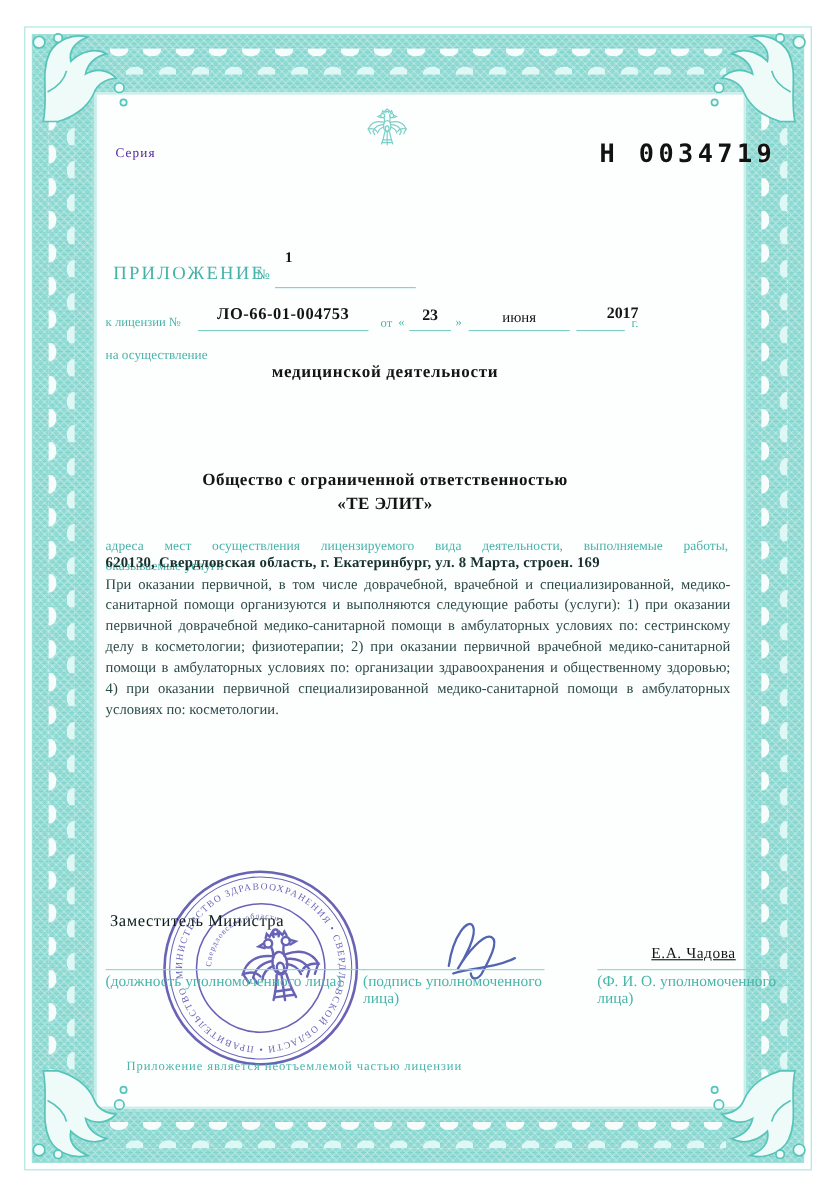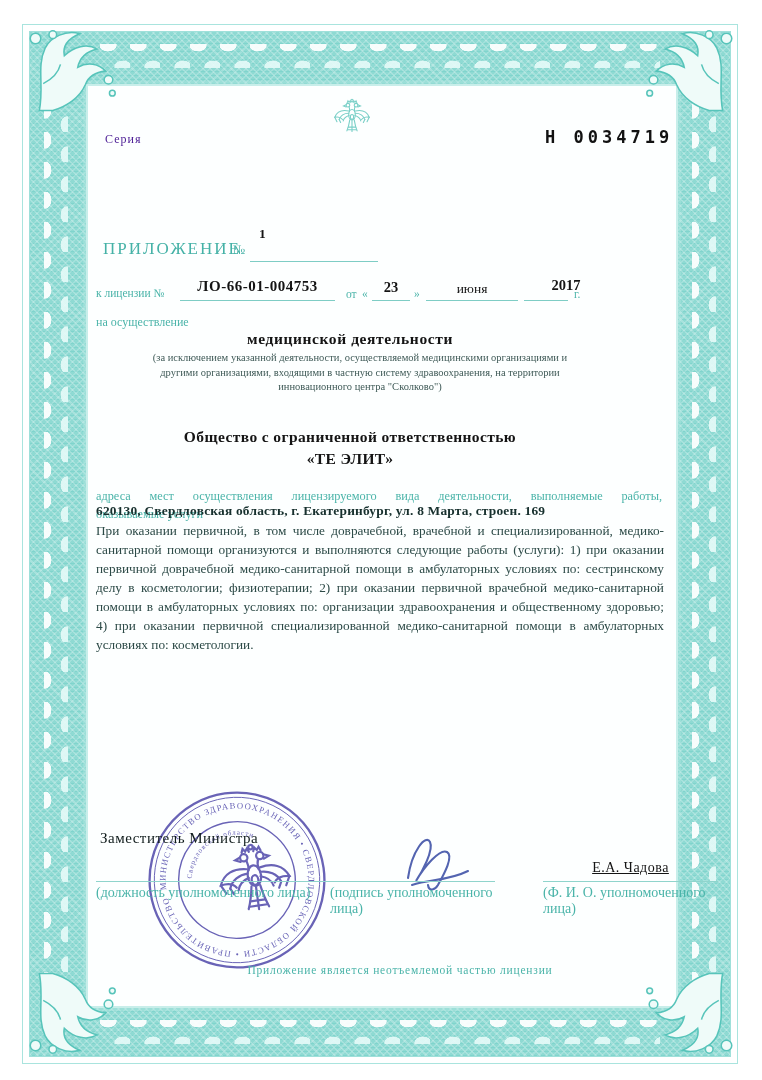--- a/index.html
+++ b/index.html
@@ -26,40 +26,40 @@
           radial-gradient(ellipse 11px 15px at 23px 23px, rgba(232,251,249,.88) 55%, rgba(232,251,249,0) 60%);
         background-size:24px 30px;}
   .sheet{position:absolute;left:86px;top:84px;width:588px;height:920px;background:#fdffff;
         border:2px solid #c8eeea; box-shadow:0 0 0 3px rgba(180,232,227,.35);}
   .corner{position:absolute;width:96px;height:96px;color:#57c4ba;}
   
   .abs{position:absolute;}
   .teal{color:#43b0a5;}
   .teal-sm{color:#4ab4a9;font-size:11.5px;}
   .seria{font-size:12px;letter-spacing:1px;color:#4c1d95;}
-  .serial{font-family:"DejaVu Sans Mono", monospace;font-size:17px;font-weight:600;
+  .serial{font-family:"DejaVu Sans Mono", monospace;font-size:23px;font-weight:600;
           letter-spacing:4px;color:#121212;}
   .ministry{width:470px;text-align:center;font-size:14.5px;font-weight:bold;
           letter-spacing:.6px;color:#42b1a6;line-height:1.45;}
   .annex-title{font-size:17px;letter-spacing:2px;color:#45b2a7;}
   .black-val{color:#141414;font-weight:600;}
   .uline{border-bottom:1.5px solid #7ecdc5;height:0;}
   .center{text-align:center;}
   .note{color:#3f5a57;font-size:10.5px;line-height:1.4;}
   .issued-row{font-size:10.5px;color:#4ab4a9;line-height:1.55;}
   .issued-label{font-size:12px;font-weight:bold;margin-right:10px;color:#43b0a5;}
   .org{font-size:15.5px;font-weight:bold;color:#141414;letter-spacing:.4px;}
   .addr-label{font-size:12.3px;color:#4ab4a9;}
   .justify-last{text-align:justify;text-align-last:justify;}
   .addr-value{font-size:13.4px;font-weight:bold;color:#17302e;letter-spacing:.2px;}
   .body-text{font-size:13.3px;line-height:1.43;text-align:justify;color:#2c4a47;}
   .position-title{font-size:15px;color:#101c1c;letter-spacing:.5px;}
   .caption{font-size:14px;color:#4ab4a9;text-align:left;}
   .name-text{font-size:14px;color:#141414;text-align:center;letter-spacing:.5px;text-decoration:underline;}
-  .footer-note{font-size:11.5px;color:#4ab4a9;letter-spacing:.8px;text-align:center;}
+  .footer-note{font-size:11.5px;color:#4ab4a9;letter-spacing:.8px;text-align:left;}
   .stamp{mix-blend-mode:multiply;opacity:.92;transform:rotate(-8deg);color:#5d56b0;}
   .sig{color:#3c4fa6;opacity:.88;}
   .emblem{color:#7bd0c8;}
 </style>
 </head>
 <body>
 
 <svg width="0" height="0" style="position:absolute" aria-hidden="true">
   <defs>
     <symbol id="eagle" viewBox="0 0 120 110">
@@ -146,21 +146,20 @@
   <div class="abs black-val center" style="left:372px;top:279px;width:38px;font-size:14.5px;">23</div>
   <div class="abs teal-sm" style="left:414px;top:287px;">»</div>
   <div class="abs uline" style="left:426px;top:300px;width:92px;"></div>
   <div class="abs center" style="left:426px;top:281px;width:92px;font-size:13.5px;color:#141414;">июня</div>
   <div class="abs uline" style="left:524px;top:300px;width:44px;"></div>
   <div class="abs black-val center" style="left:524px;top:277px;width:44px;font-size:14.5px;margin-left:20px;">2017</div>
   <div class="abs teal-sm" style="left:574px;top:288px;">г.</div>
 
   <div class="abs teal-sm" style="left:96px;top:315px;font-size:12px;">на осуществление</div>
   <div class="abs center" style="left:115px;top:330px;width:470px;font-size:15.5px;font-weight:bold;color:#141414;letter-spacing:.6px;">медицинской  деятельности</div>
-  <div class="abs note center" style="left:140px;top:351px;width:440px;">(за исключением указанной деятельности, осуществляемой медицинскими организациями и другими организациями, входящими в частную систему здравоохранения, на территории инновационного центра "Сколково")</div>
 
   <div class="abs org center" style="left:115px;top:428px;width:470px;">Общество с ограниченной ответственностью</div>
   <div class="abs org center" style="left:115px;top:450px;width:470px;">«ТЕ ЭЛИТ»</div>
 
   <div class="abs addr-label justify-last" style="left:96px;top:489px;width:566px;">адреса мест осуществления лицензируемого вида деятельности, выполняемые работы,</div>
   <div class="abs addr-label" style="left:96px;top:507px;width:566px;">оказываемые услуги</div>
   <div class="abs addr-value" style="left:96px;top:503px;width:568px;">620130, Свердловская область, г. Екатеринбург, ул. 8 Марта, строен. 169</div>
   <div class="abs body-text" style="left:96px;top:521px;width:568px;">При оказании первичной, в том числе доврачебной, врачебной и специализированной, медико-санитарной помощи организуются и выполняются следующие работы (услуги): 1) при оказании первичной доврачебной медико-санитарной помощи в амбулаторных условиях по: сестринскому делу в косметологии; физиотерапии; 2) при оказании первичной врачебной медико-санитарной помощи в амбулаторных условиях по: организации здравоохранения и общественному здоровью; 4) при оказании первичной специализированной медико-санитарной помощи в амбулаторных условиях по: косметологии.</div>
 
   <svg class="abs stamp" style="left:143px;top:786px;" width="188" height="188" viewBox="0 0 200 200">

